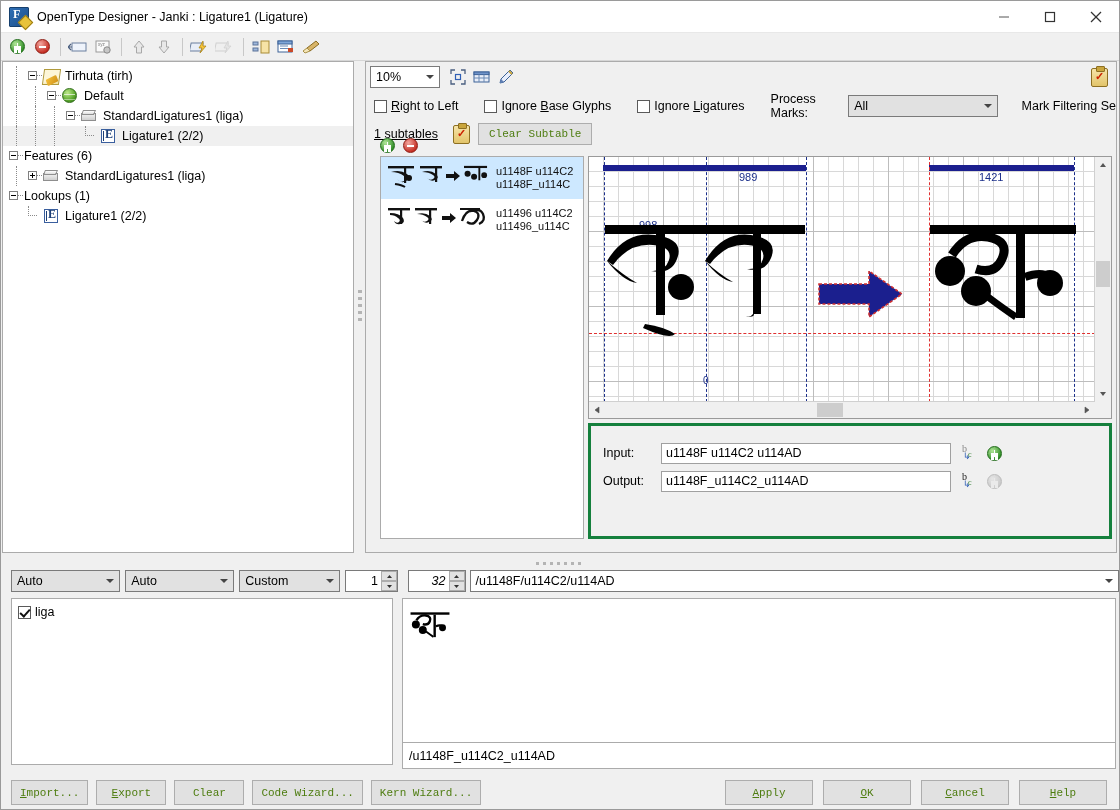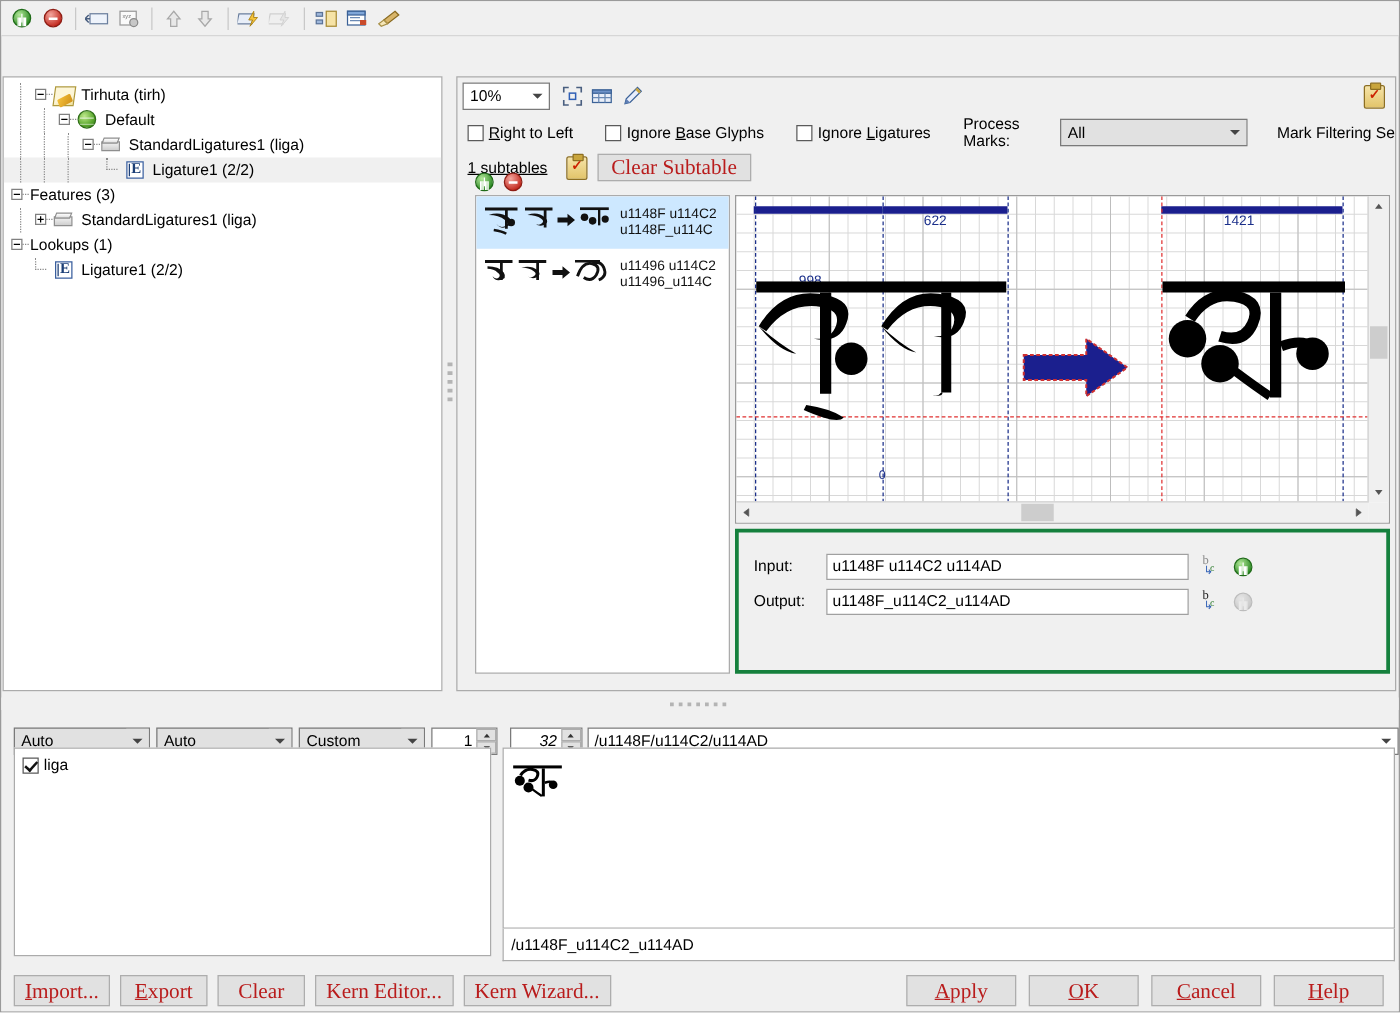--- a/index.html
+++ b/index.html
@@ -287,24 +287,24 @@
 
   .subtable-row {
     position:absolute; left: 8px; top: 60px;
     height: 24px; display:flex; align-items:center;
     width: 742px; font-size:12.5px;
   }
   .btn {
     background: #e1e1e1;
     border: 1px solid #adadad;
     box-sizing: border-box;
-    font-size: 17px;
-    font-family: Liberation Serif, serif;
+    font-size: 11px;
+    font-family: Liberation Mono, monospace;
     display:flex; align-items:center; justify-content:center;
-    color:#b91c1c;
+    color:#4d7c0f;
   }
   .btn u { text-decoration: underline; }
 
   .clip-icon {
     width: 17px; height: 19px;
     background: linear-gradient(#f6e4a8,#e2c46a);
     border: 1px solid #8d6f22;
     border-radius: 2px;
     position: relative;
     box-sizing: border-box;
@@ -458,21 +458,21 @@
   .splitter-h {
     position:absolute; left:0; top:557px; width:1118px; height:10px;
     background:#f0f0f0; display:flex; align-items:center; justify-content:center;
   }
   .splitter-h .dots2 { display:flex; }
   .splitter-h .dots2 i { width:3px;height:3px;background:#b4b4b4;margin-right:4px; }
 
   
   .bottom-controls {
     position:absolute; left:0; top:568px; width:1118px; height:24px;
-    display:flex; align-items:center;margin-top:12px;
+    display:flex; align-items:center;
   }
   .spin {
     height:22px; border:1px solid #7a7a7a; background:#fff; box-sizing:border-box;
     display:flex; align-items:center; position:relative;
   }
   .spin .val { flex:1; text-align:right; padding-right:3px; font-size:12.5px; }
   .spin .btns { width:16px; height:20px; display:flex; flex-direction:column; }
   .spin .btns i {
     flex:1; background:#e1e1e1; border:1px solid #adadad; box-sizing:border-box;
     display:flex; align-items:center; justify-content:center;
@@ -508,20 +508,42 @@
   .bb-btn {
     height:25px; margin-right:8px; padding:0 8px; min-width:70px;
   }
   .bb-right .bb-btn { margin-right:0; margin-left:10px; width:88px; }
 </style>
 </head>
 <body>
 
 <div class="app">
 
+  <div class="titlebar">
+    <div class="title-icon"></div>
+    <div class="title-text">OpenType Designer - Janki : Ligature1 (Ligature)</div>
+    <div class="win-buttons">
+      <div class="win-btn">
+        <svg width="12" height="12" viewBox="0 0 12 12">
+            <line x1="1" y1="6" x2="11" y2="6" stroke="#555" stroke-width="1"></line>
+          </svg>
+      </div>
+      <div class="win-btn">
+        <svg width="12" height="12" viewBox="0 0 12 12">
+            <rect x="1.5" y="1.5" width="9" height="9" fill="none" stroke="#333" stroke-width="1.2"></rect>
+          </svg>
+      </div>
+      <div class="win-btn">
+        <svg width="12" height="12" viewBox="0 0 12 12">
+            <line x1="1" y1="1" x2="11" y2="11" stroke="#333" stroke-width="1.2"></line>
+            <line x1="11" y1="1" x2="1" y2="11" stroke="#333" stroke-width="1.2"></line>
+          </svg>
+      </div>
+    </div>
+  </div>
 
   <div class="toolbar">
     <div class="tb-item">
       <div class="rndbtn green"></div>
     </div>
     <div class="tb-item">
       <div class="rndbtn red"></div>
     </div>
     <div class="tb-sep"></div>
     <div class="tb-item">
@@ -644,21 +666,21 @@
               <div class="ic-lookup"></div>
             </div>
           <div class="tlabel">Ligature1 (2/2)</div>
         </div>
 
         <div class="trow">
           <div class="expander">
               <div class="box"></div>
               <div class="stub"></div>
             </div>
-          <div class="tlabel">Features (3)</div>
+          <div class="tlabel">Features (6)</div>
         </div>
 
         <div class="trow">
           <div class="indent line"></div>
           <div class="expander plus">
               <div class="box"></div>
               <div class="stub"></div>
             </div>
           <div class="ticon">
               <div class="ic-box">
@@ -831,21 +853,21 @@
 
       <div class="canvas-wrap">
         <div class="canvas-inner">
           <div class="bigcell"></div>
 
           <div class="advbar" style="left:14px;width:103px;"></div>
           <div class="advbar" style="left:117px;width:100px;"></div>
           <div class="advbar" style="left:340px;width:145px;"></div>
 
           <div class="advnum" style="left:50px;margin-top:48px;">998</div>
-          <div class="advnum" style="left:150px;">622</div>
+          <div class="advnum" style="left:150px;">989</div>
           <div class="advnum" style="left:390px;">1421</div>
 
           <div class="vline" style="left:15px;"></div>
           <div class="vline" style="left:117px;"></div>
           <div class="vline" style="left:217px;"></div>
           <div class="vline red" style="left:340px;"></div>
           <div class="vline" style="left:485px;"></div>
 
           <div class="baseline"></div>
 
@@ -1038,21 +1060,21 @@
 
   <div class="status-box">
     <span>/u1148F_u114C2_u114AD</span>
   </div>
 
   <div class="bottom-bar">
     <div class="bb-left">
       <div class="btn bb-btn"><u>I</u>mport...</div>
       <div class="btn bb-btn"><u>E</u>xport</div>
       <div class="btn bb-btn">Clear</div>
-      <div class="btn bb-btn" style="min-width:96px;">Kern Editor...</div>
+      <div class="btn bb-btn" style="min-width:96px;">Code Wizard...</div>
       <div class="btn bb-btn" style="min-width:100px;">Kern Wizard...</div>
     </div>
     <div class="bb-right">
       <div class="btn bb-btn"><u>A</u>pply</div>
       <div class="btn bb-btn"><u>O</u>K</div>
       <div class="btn bb-btn"><u>C</u>ancel</div>
       <div class="btn bb-btn"><u>H</u>elp</div>
     </div>
   </div>
 

